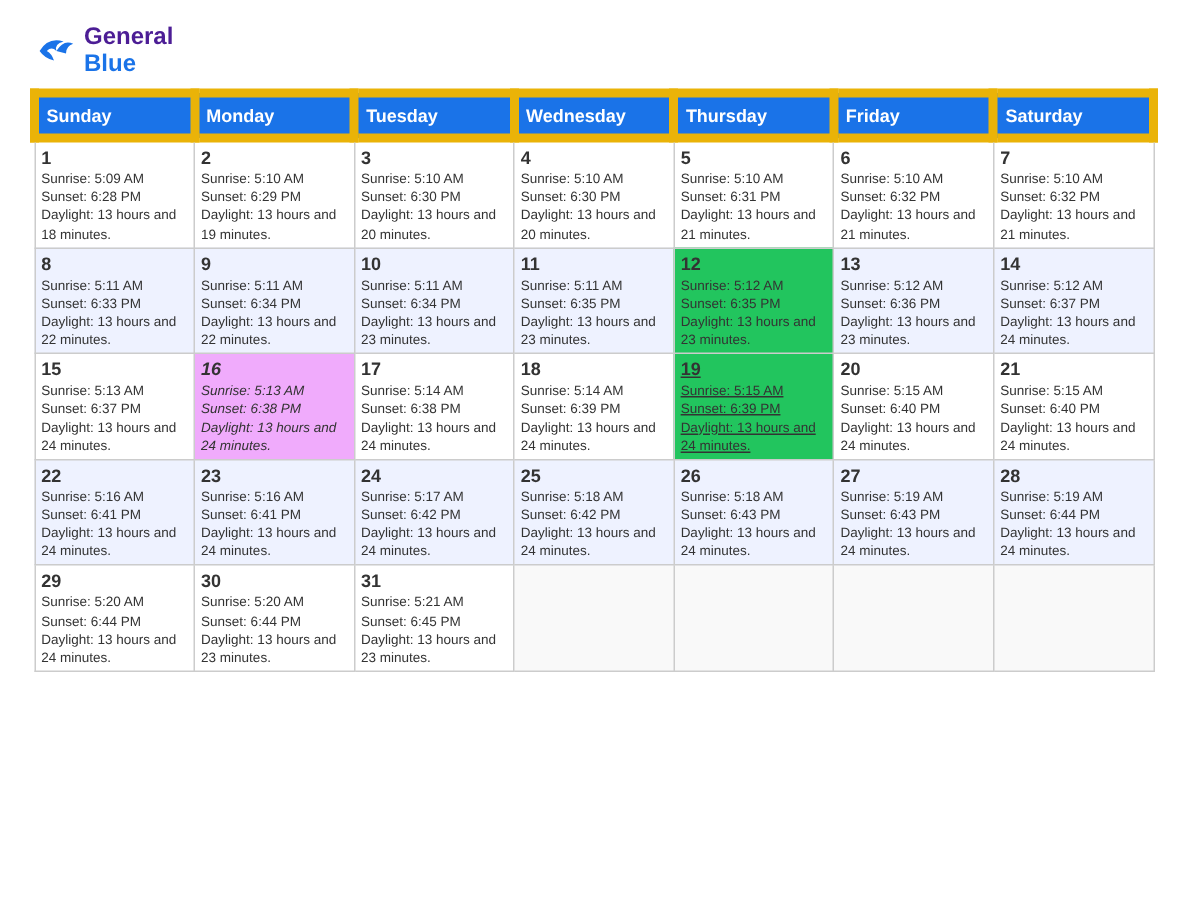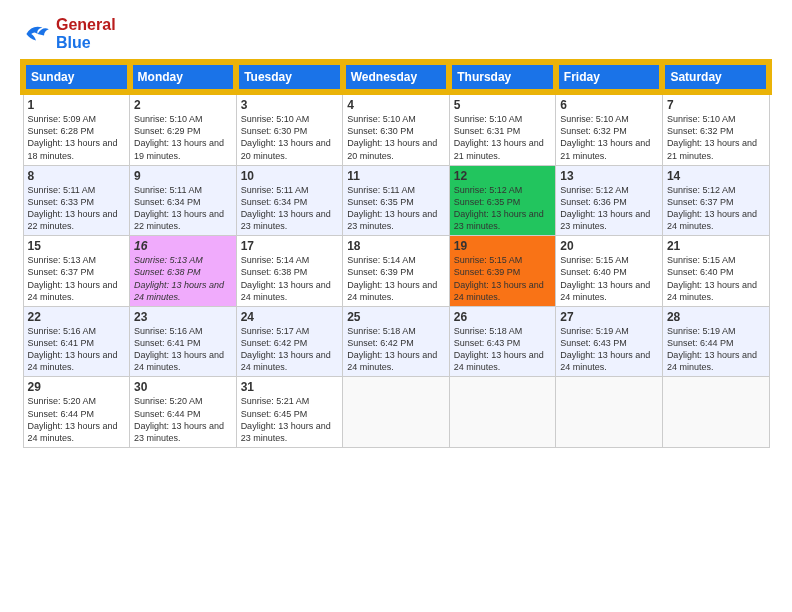--- a/index.html
+++ b/index.html
@@ -92,21 +92,21 @@
 
 <div class="container">
   <div class="header-row">
     <div class="logo">
       <svg class="logo-bird" viewBox="0 0 40 40" xmlns="http://www.w3.org/2000/svg">
         <path d="M8 20 Q15 8 28 12 Q20 14 22 20 Q18 16 14 20 Q18 22 20 28 Q12 26 8 20Z" fill="#1a73e8"></path>
         <path d="M22 20 Q28 10 36 14 Q30 16 30 22Z" fill="#1a73e8"></path>
       </svg>
       <div>
         <div style="font-size:16px;font-weight:bold;color:#333;line-height:1.1;">
-          <span style="color:#b91c1c;">General</span>
+          <span style="color:#4c1d95;">General</span>
         </div>
         <div style="font-size:16px;font-weight:bold;color:#1a73e8;line-height:1.1;">Blue</div>
       </div>
     </div>
     <div class="title-block">
       <div class="month-title"></div>
       <div class="subtitle"></div>
     </div>
   </div>
 
@@ -193,21 +193,21 @@
             <div class="cell-text">Sunrise: 5:13 AM<br>Sunset: 6:38 PM<br>Daylight: 13 hours and 24 minutes.</div>
           </td>
           <td style="background: rgb(255, 255, 255); margin-left: 28px;">
             <span class="day-num">17</span>
             <div class="cell-text">Sunrise: 5:14 AM<br>Sunset: 6:38 PM<br>Daylight: 13 hours and 24 minutes.</div>
           </td>
           <td style="background: rgb(255, 255, 255);">
             <span class="day-num">18</span>
             <div class="cell-text">Sunrise: 5:14 AM<br>Sunset: 6:39 PM<br>Daylight: 13 hours and 24 minutes.</div>
           </td>
-          <td style="background: #f97316;">
+          <td style="background: #22c55e; text-decoration: underline;">
             <span class="day-num">19</span>
             <div class="cell-text">Sunrise: 5:15 AM<br>Sunset: 6:39 PM<br>Daylight: 13 hours and 24 minutes.</div>
           </td>
           <td style="background: rgb(255, 255, 255);">
             <span class="day-num">20</span>
             <div class="cell-text">Sunrise: 5:15 AM<br>Sunset: 6:40 PM<br>Daylight: 13 hours and 24 minutes.</div>
           </td>
           <td style="background: rgb(255, 255, 255);">
             <span class="day-num">21</span>
             <div class="cell-text">Sunrise: 5:15 AM<br>Sunset: 6:40 PM<br>Daylight: 13 hours and 24 minutes.</div>

